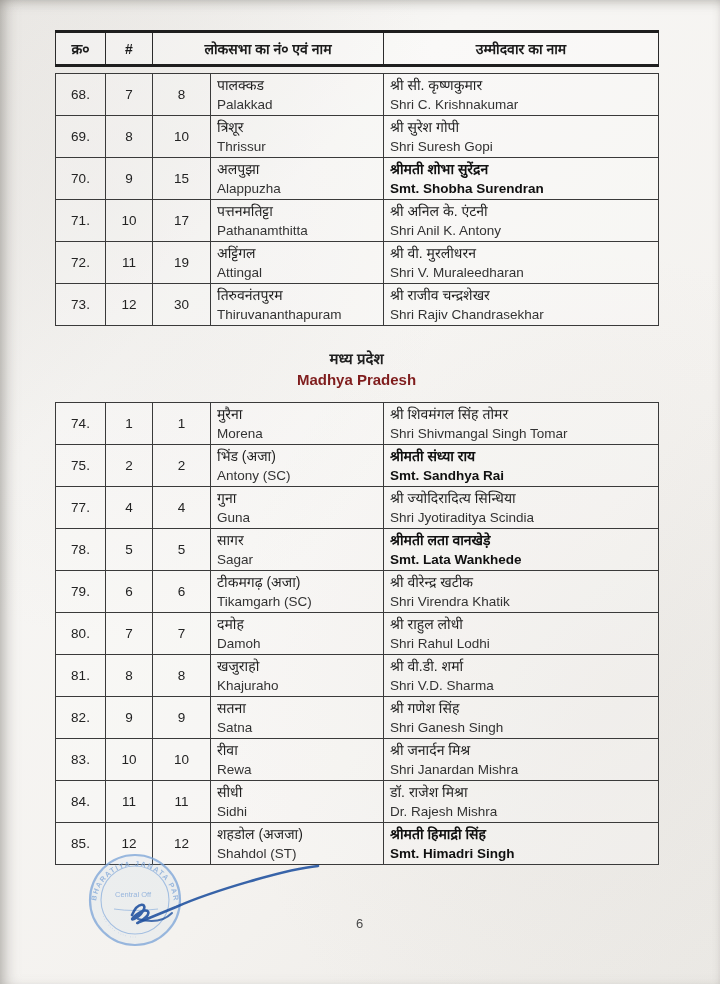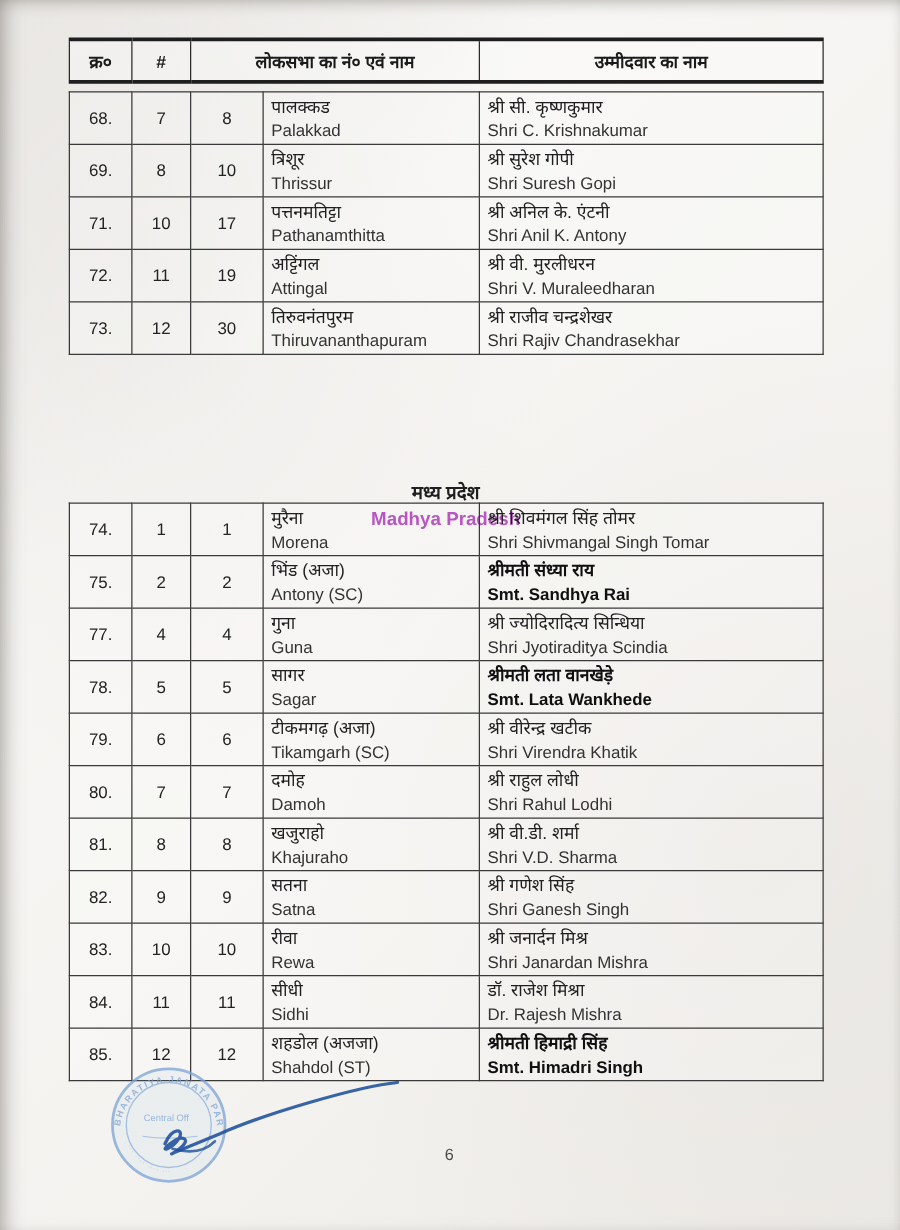--- a/index.html
+++ b/index.html
@@ -34,24 +34,24 @@
     font-size:13.5px;color:#232323;padding:1px 6px;vertical-align:middle;
     background:rgba(255,255,255,.25);
   }
   .tbl tr{height:42px;}
   .c-serial{text-align:center;}
   .c-num{text-align:center;}
   .hi{display:block;font-size:14px;line-height:19px;color:#1f1f1f;}
   .en{display:block;font-size:13.5px;line-height:19px;color:#333;}
   .bold .hi,.bold .en{font-weight:bold;color:#101010;}
   .section-heading{
-    position:absolute;left:55px;width:603px;text-align:center;color:#161616;margin-top:36px;
+    position:absolute;left:55px;width:603px;text-align:center;color:#161616;
   }
   .section-heading .hi{font-weight:bold;font-size:15px;line-height:21px;display:block;}
-  .section-heading .en{font-weight:bold;font-size:15px;line-height:21px;display:block;color:#a21caf;}
+  .section-heading .en{font-weight:bold;font-size:15px;line-height:21px;display:block;color:#7f1d1d;}
   .page-number{
     position:absolute;left:0;top:916px;width:720px;text-align:center;
     font-size:13px;color:#4a4a4a;letter-spacing:1px;
   }
   .stamp{position:absolute;left:82px;top:843px;width:260px;height:130px;pointer-events:none;}
 </style>
 </head>
 <body>
 
 <div class="page"></div>
@@ -103,20 +103,33 @@
     <td>
       <span class="hi">त्रिशूर</span>
       <span class="en">Thrissur</span>
     </td>
     <td>
       <span class="hi">श्री सुरेश गोपी</span>
       <span class="en">Shri Suresh Gopi</span>
     </td>
   </tr>
 
+  <tr>
+    <td class="c-serial">70.</td>
+    <td class="c-num">9</td>
+    <td class="c-num">15</td>
+    <td>
+      <span class="hi">अलपुझा</span>
+      <span class="en">Alappuzha</span>
+    </td>
+    <td class="bold">
+      <span class="hi">श्रीमती शोभा सुरेंद्रन</span>
+      <span class="en">Smt. Shobha Surendran</span>
+    </td>
+  </tr>
 
   <tr>
     <td class="c-serial">71.</td>
     <td class="c-num">10</td>
     <td class="c-num">17</td>
     <td>
       <span class="hi">पत्तनमतिट्टा</span>
       <span class="en">Pathanamthitta</span>
     </td>
     <td>

